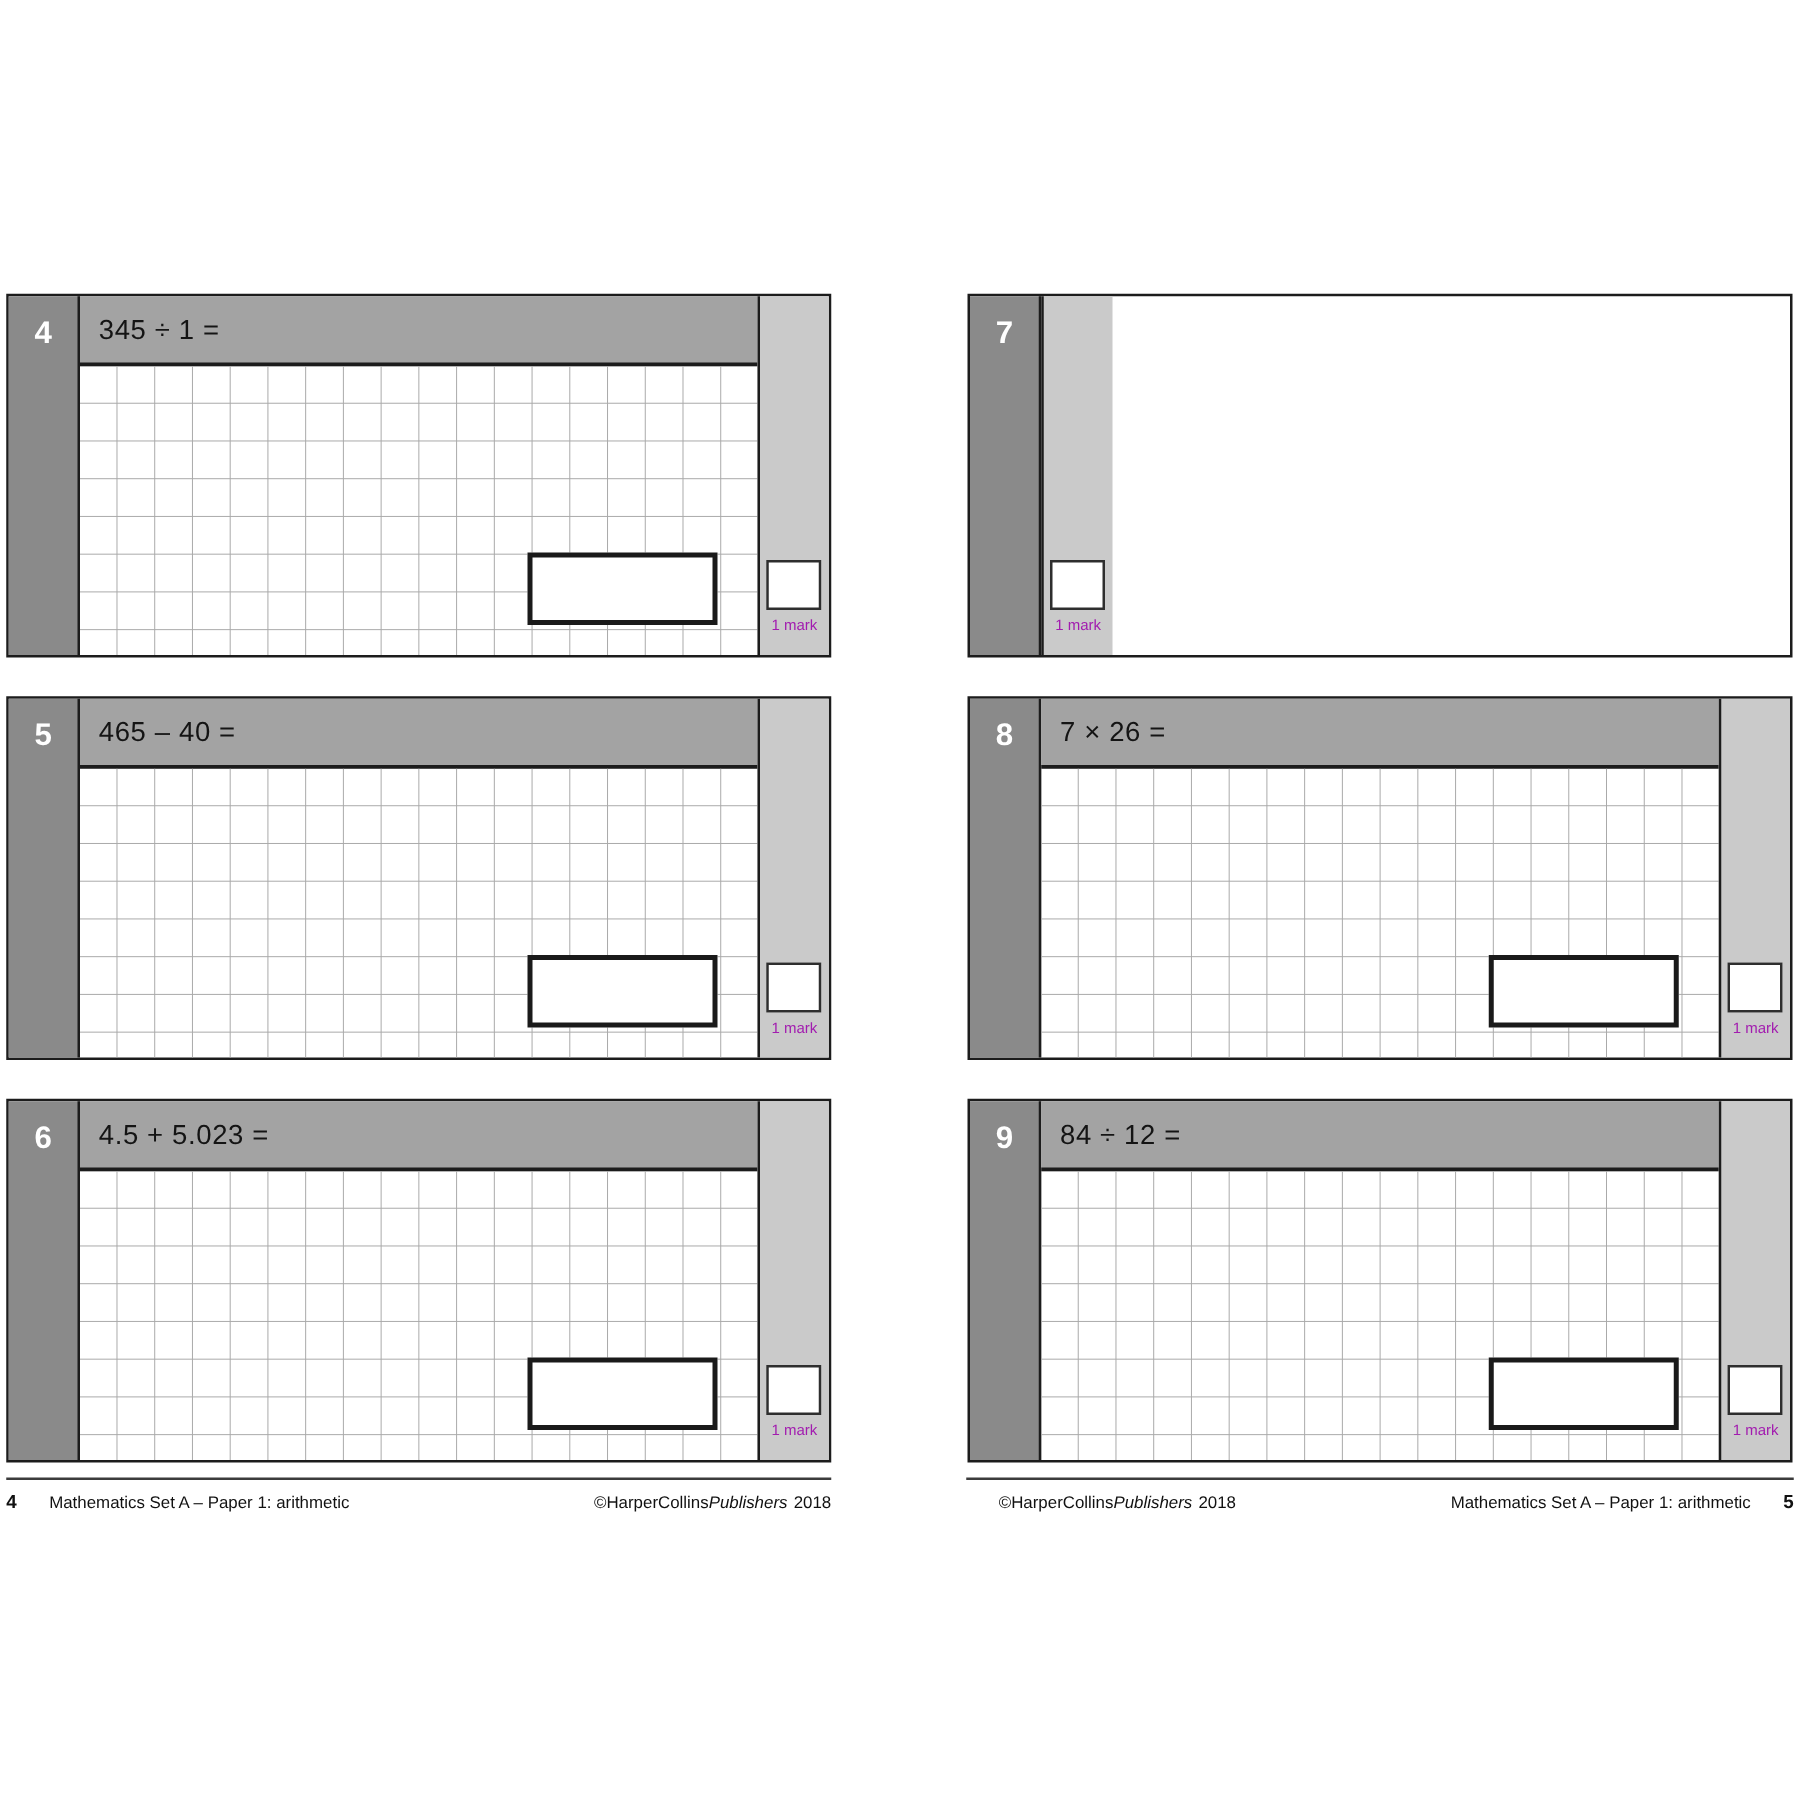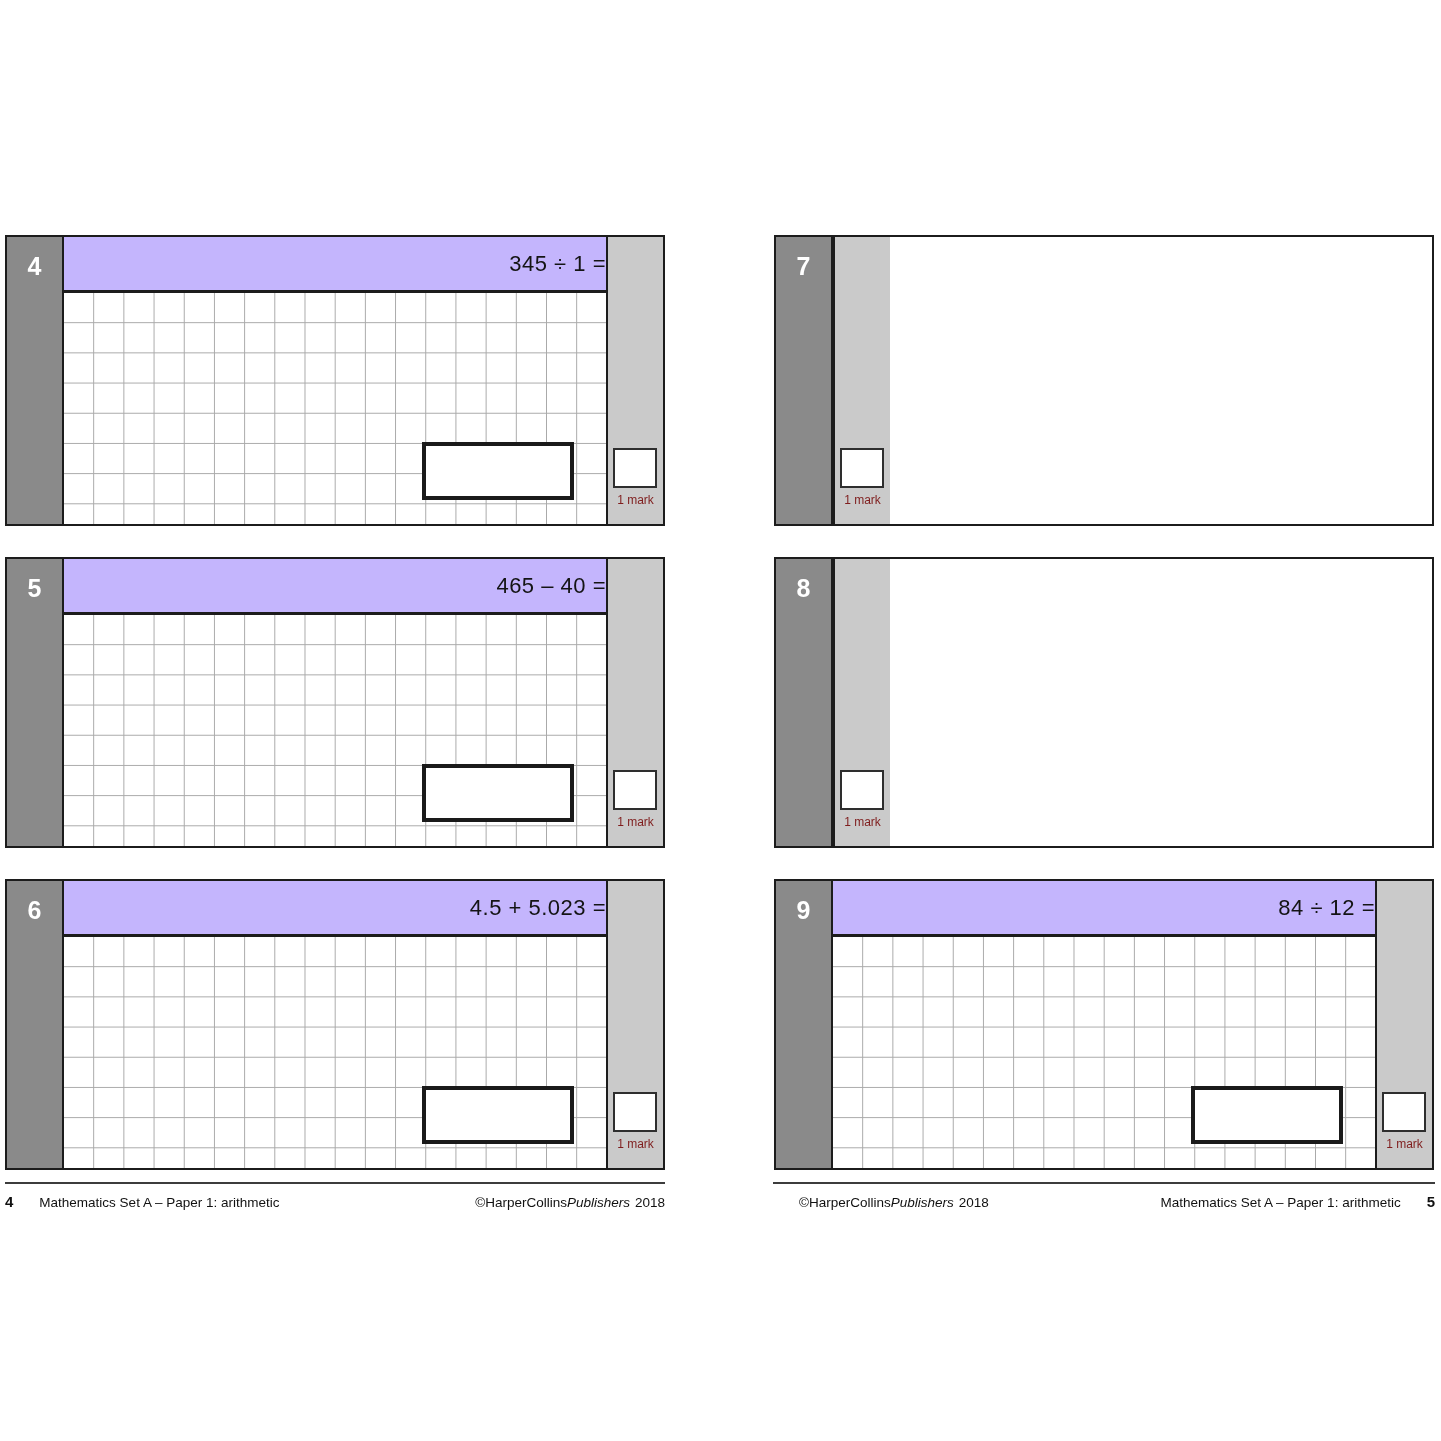--- a/index.html
+++ b/index.html
@@ -19,21 +19,21 @@
 
   .badge{
     width:57px;flex:0 0 57px;background:var(--badge);
     border-right:2px solid var(--line);
     color:#ffffff;font-weight:bold;font-size:25px;text-align:center;padding-top:15px;
   }
 
   .qmain{flex:1 1 auto;display:flex;flex-direction:column;position:relative;}
   .qheader{
     height:56px;flex:0 0 56px;border-bottom:3px solid var(--line);
-    display:flex;align-items:center;background:#c4b5fd;justify-content:flex-end;
+    display:flex;align-items:center;padding-left:15px;background:#a3a3a3;
   }
   .qtext{font-size:22px;color:#141414;letter-spacing:0.5px;white-space:nowrap;}
   .blank-line{
     display:inline-block;width:88px;height:22px;margin-right:10px;
     border-bottom:3px solid #2a2a2a;
   }
   .qgrid{
     flex:1 1 auto;
     background-image:
       linear-gradient(to right, var(--grid) 1px, transparent 1px),
@@ -49,21 +49,21 @@
   .qmark{
     width:57px;flex:0 0 57px;background:var(--markcol);
     border-left:2px solid var(--line);position:relative;
   }
   .mark-box{
     position:absolute;left:5px;top:211px;width:44px;height:40px;
     background:#ffffff;border:2px solid #2e2e2e;
   }
   .mark-label{
     position:absolute;top:256px;left:0;width:100%;text-align:center;
-    font-size:12px;color:#7f1d1d;white-space:nowrap;
+    font-size:12px;color:#a21caf;white-space:nowrap;
   }
 
   .footer{
     position:absolute;top:1182px;width:660px;
     border-top:2px solid #3c3c3c;padding-top:9px;
     display:flex;justify-content:space-between;align-items:baseline;
     font-size:13.5px;color:#111;
   }
   .f-left{left:5px;}
   .f-right{left:773px;width:662px;}
@@ -135,20 +135,27 @@
   <div class="qmark">
     <div class="mark-box"></div>
     <div class="mark-label">1 mark</div>
   </div>
 </div>
 
 <div class="qblock c2 r2">
   <div class="badge">
     <span>8</span>
   </div>
+  <div class="qmain">
+    <div class="qheader">
+      <span class="qtext">7 × 26 =</span>
+    </div>
+    <div class="qgrid"></div>
+    <div class="answer-box"></div>
+  </div>
   <div class="qmark">
     <div class="mark-box"></div>
     <div class="mark-label">1 mark</div>
   </div>
 </div>
 
 <div class="qblock c2 r3">
   <div class="badge">
     <span>9</span>
   </div>

